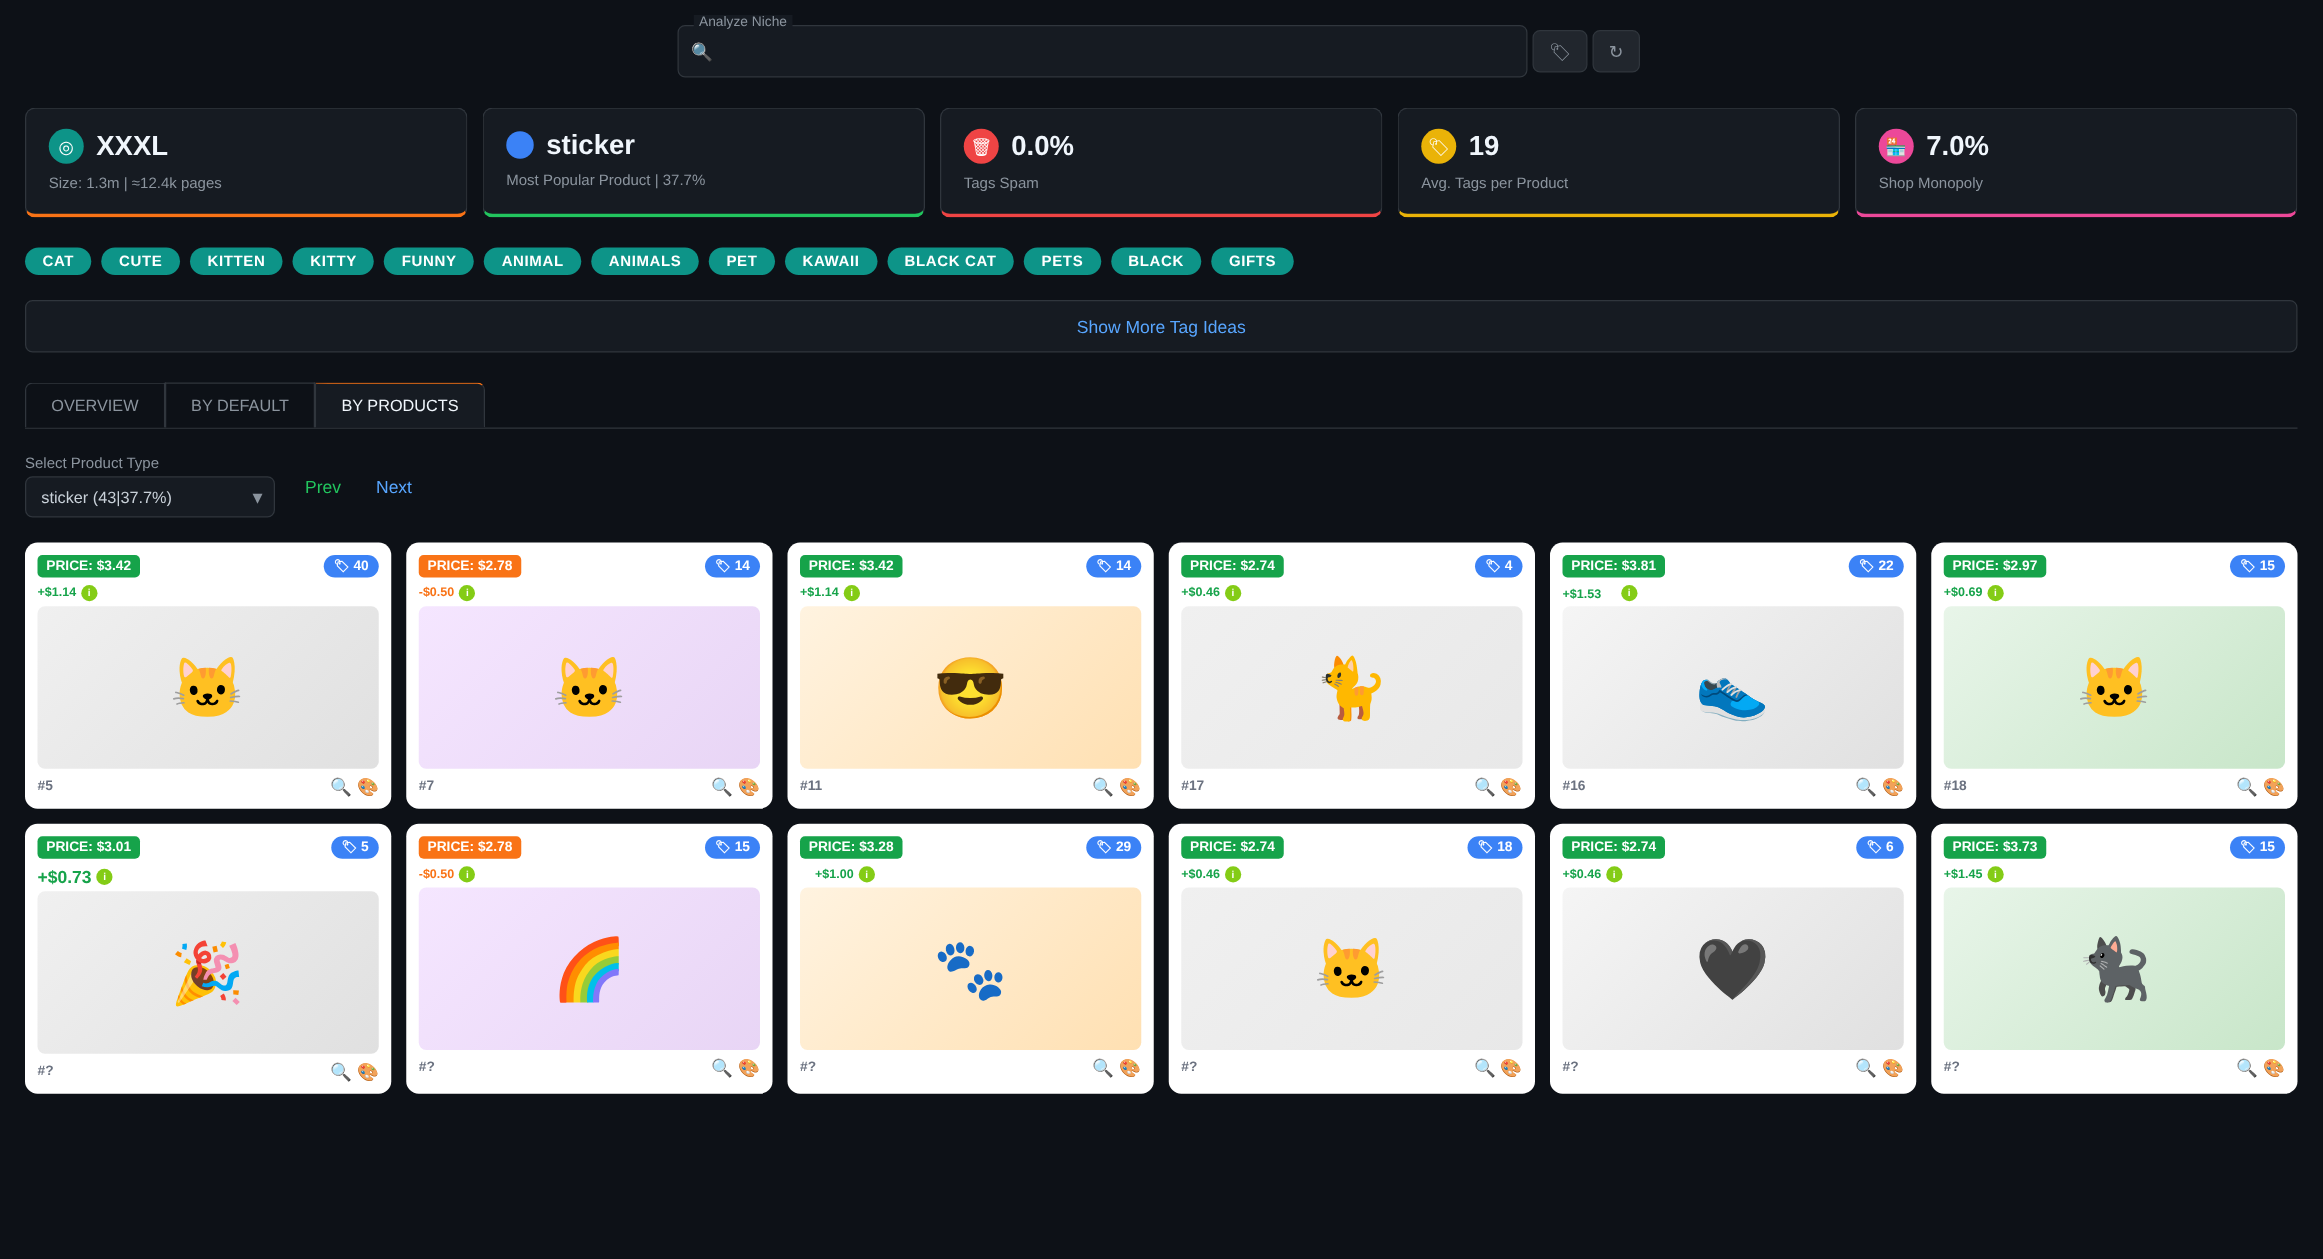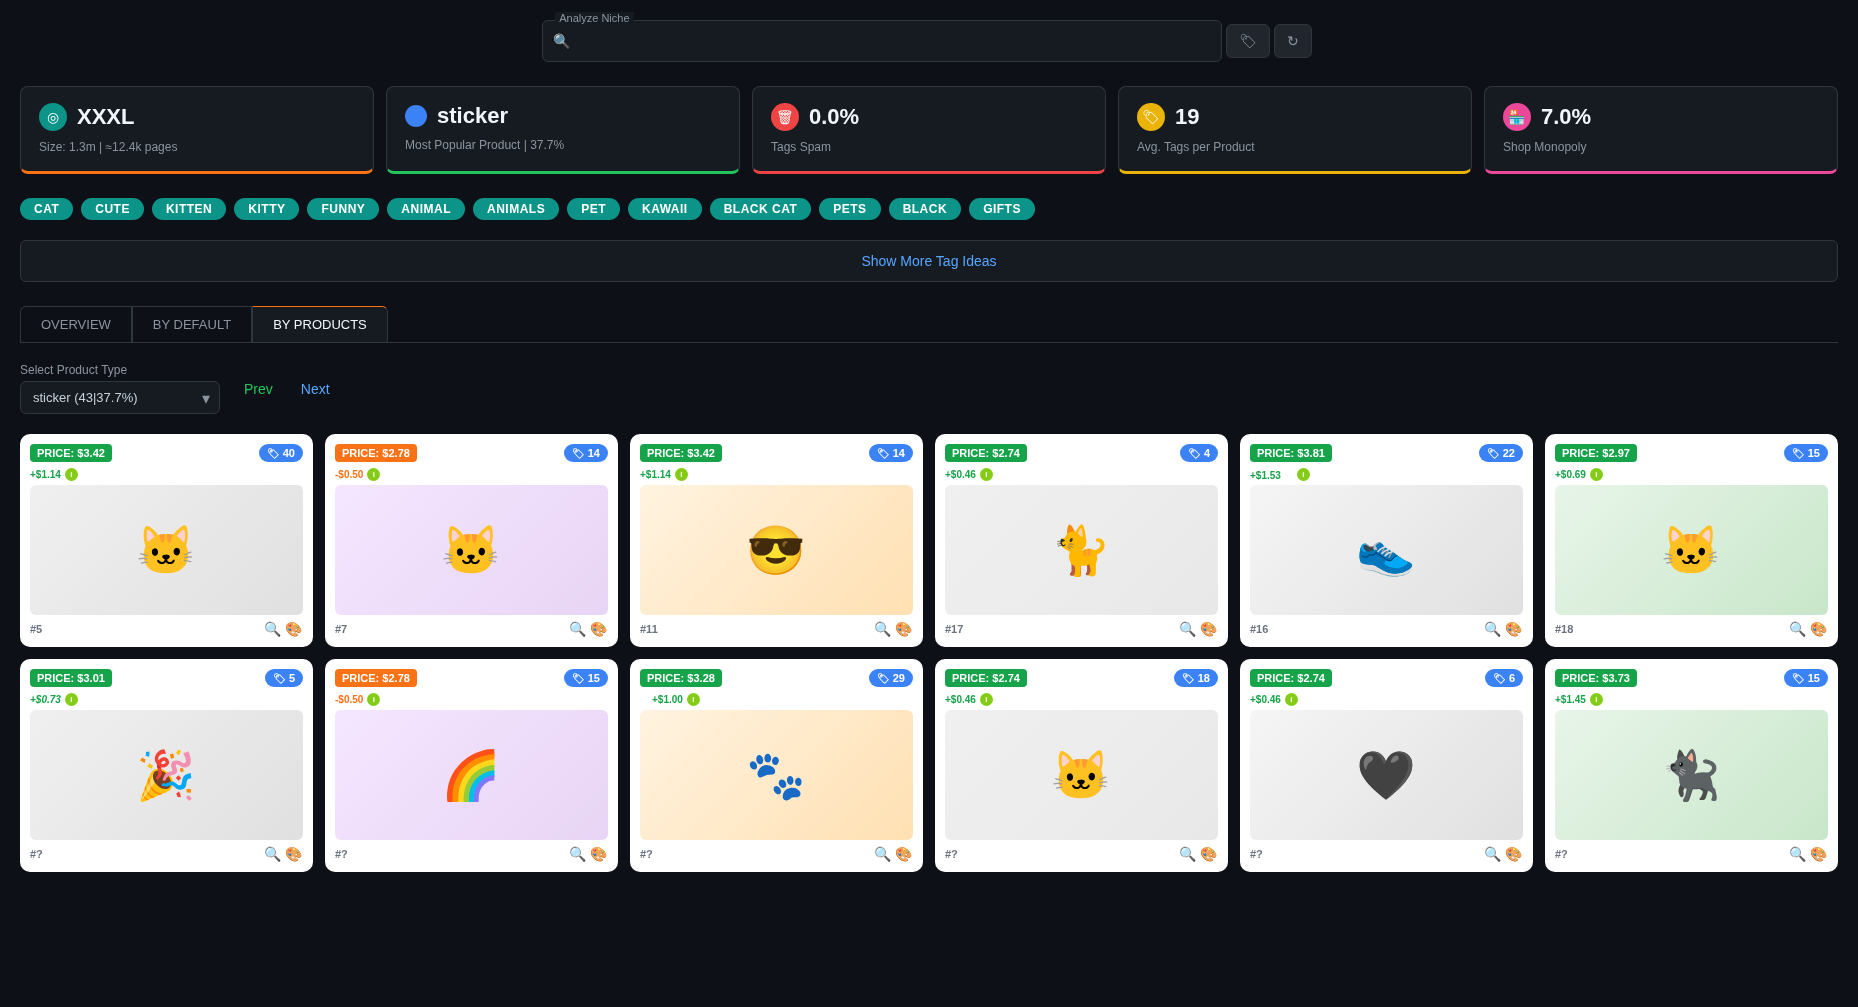--- a/index.html
+++ b/index.html
@@ -572,21 +572,21 @@
     </div>
       <div class="product-card">
       <div class="product-card-badge-top">
         <span class="price-badge price-badge-green">PRICE: $3.01</span>
         <span class="tag-count-badge">
           <span class="tag-icon">🏷</span>
           5
         </span>
       </div>
       <div style="display:flex;align-items:center;gap:4px;margin-bottom:4px;">
-        <span style="font-size:10px;font-weight:600;color:#16a34a;font-style:italic;">+$0.73</span>
+        <span style="font-size:14px;font-weight:600;color:#16a34a;">+$0.73</span>
         <span style="display:inline-flex;align-items:center;justify-content:center;width:13px;height:13px;background:#84cc16;border-radius:50%;color:white;font-size:8px;font-weight:700;">i</span>
       </div>
       <div class="product-image-area cat-img-1">
         <span style="font-size:48px;">🎉</span>
       </div>
       <div class="card-footer">
         <span class="product-rank">#?</span>
         <div class="card-actions">
           <span class="action-icon">🔍</span>
           <span class="action-icon">🎨</span>

